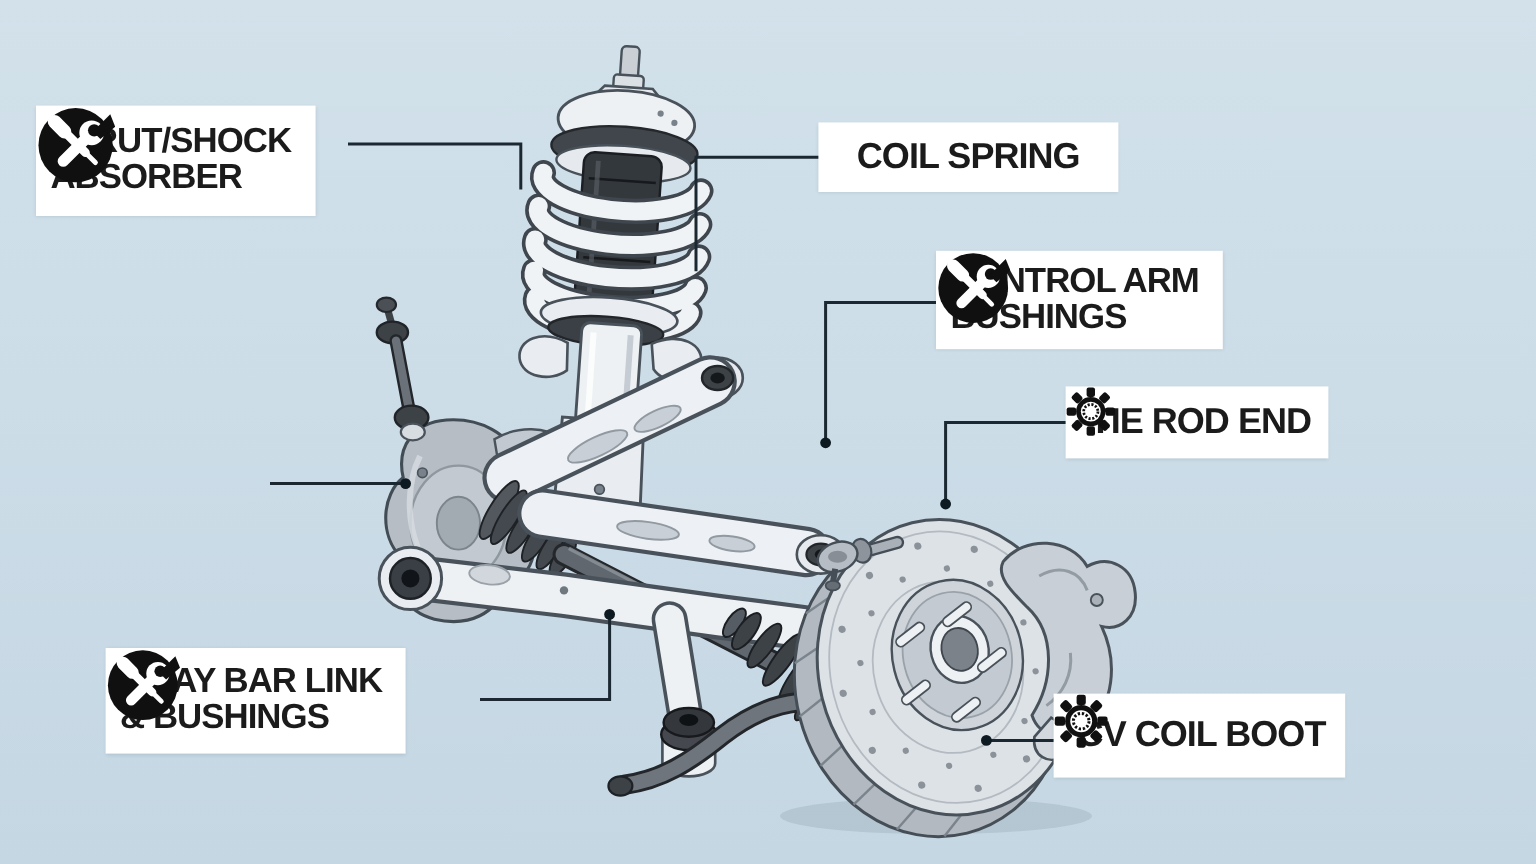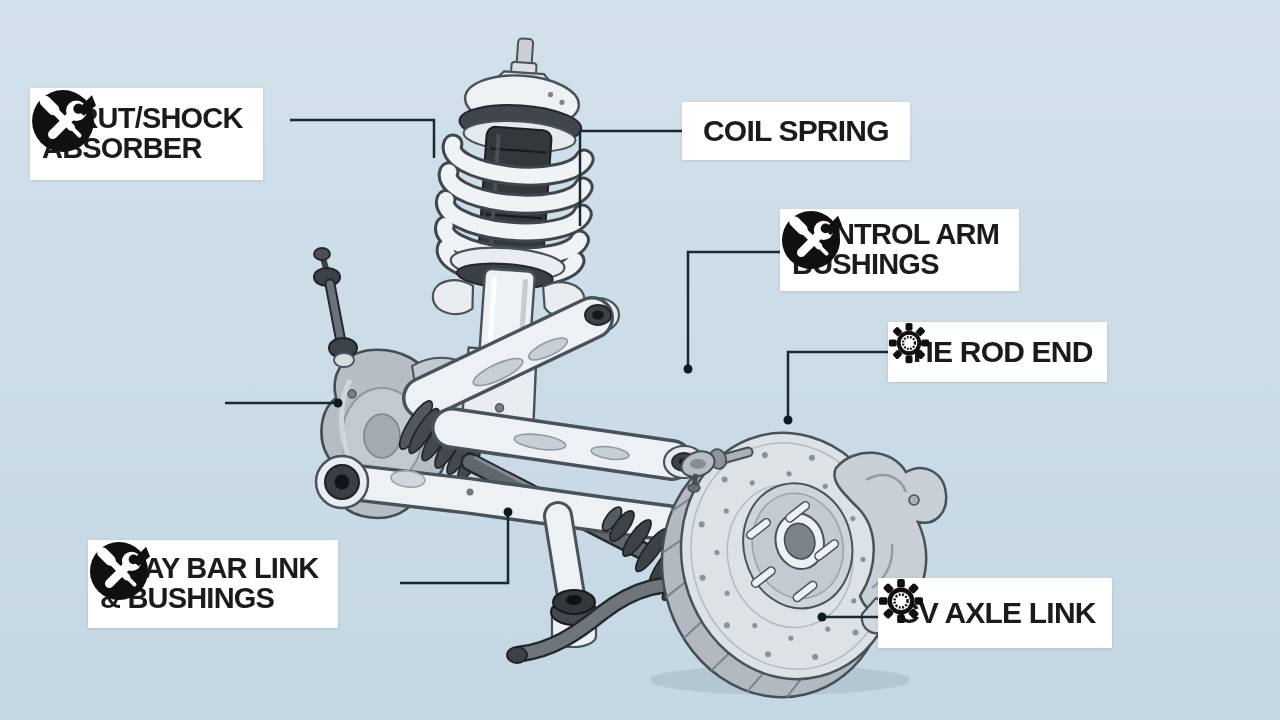--- a/index.html
+++ b/index.html
@@ -276,21 +276,21 @@
       <circle cx="45" cy="22" r="10" fill="#fff"></circle>
       <circle cx="47" cy="20" r="5" fill="#101010"></circle>
       <polygon points="46,21 60,7 64,17 52,27" fill="#101010"></polygon>
     </svg>
     <span>
       <span class="txt">STRUT/SHOCK</span>
       <span class="txt">ABSORBER</span>
     </span>
   </div>
 
-  <div class="lbl fs30" style="left:682px;top:102px;height:58px;padding:0 21px;">
+  <div class="lbl fs30" style="left:682px;top:102px;height:58px;padding:0 32px;">
     <span class="txt">COIL SPRING</span>
   </div>
 
   <div class="lbl fs29" style="left:780px;top:209px;height:82px;padding:0 20px 0 12px;">
     <svg class="icon" width="62" height="62" viewBox="0 0 64 64">
       <circle cx="32" cy="32" r="30" fill="#101010"></circle>
       <line x1="15" y1="13" x2="23" y2="21" stroke="#fff" stroke-width="11" stroke-linecap="round"></line>
       <line x1="21" y1="19" x2="40" y2="38" stroke="#fff" stroke-width="7" stroke-linecap="round"></line>
       <line x1="39" y1="37" x2="48" y2="46" stroke="#fff" stroke-width="4" stroke-linecap="round"></line>
       <line x1="22" y1="45" x2="39" y2="28" stroke="#fff" stroke-width="9" stroke-linecap="round"></line>
@@ -336,21 +336,21 @@
       <circle cx="47" cy="20" r="5" fill="#101010"></circle>
       <polygon points="46,21 60,7 64,17 52,27" fill="#101010"></polygon>
     </svg>
     <span>
       <span class="txt">SWAY BAR LINK</span>
       <span class="txt">&amp; BUSHINGS</span>
     </span>
   </div>
 
   <div class="lbl fs30" style="left:878px;top:578px;height:70px;padding:0 16px 0 20px;gap:10px;">
-    <span class="txt">CV AXLE LINK</span>
+    <span class="txt">CV COIL BOOT</span>
     <svg class="icon" width="46" height="46" viewBox="0 0 48 48">
       <g fill="#101010">
         <circle cx="24" cy="24" r="14"></circle>
         <rect x="20" y="1" width="8" height="9" rx="2"></rect>
         <rect x="20" y="1" width="8" height="9" rx="2" transform="rotate(45 24 24)"></rect>
         <rect x="20" y="1" width="8" height="9" rx="2" transform="rotate(90 24 24)"></rect>
         <rect x="20" y="1" width="8" height="9" rx="2" transform="rotate(135 24 24)"></rect>
         <rect x="20" y="1" width="8" height="9" rx="2" transform="rotate(180 24 24)"></rect>
         <rect x="20" y="1" width="8" height="9" rx="2" transform="rotate(225 24 24)"></rect>
         <rect x="20" y="1" width="8" height="9" rx="2" transform="rotate(270 24 24)"></rect>

